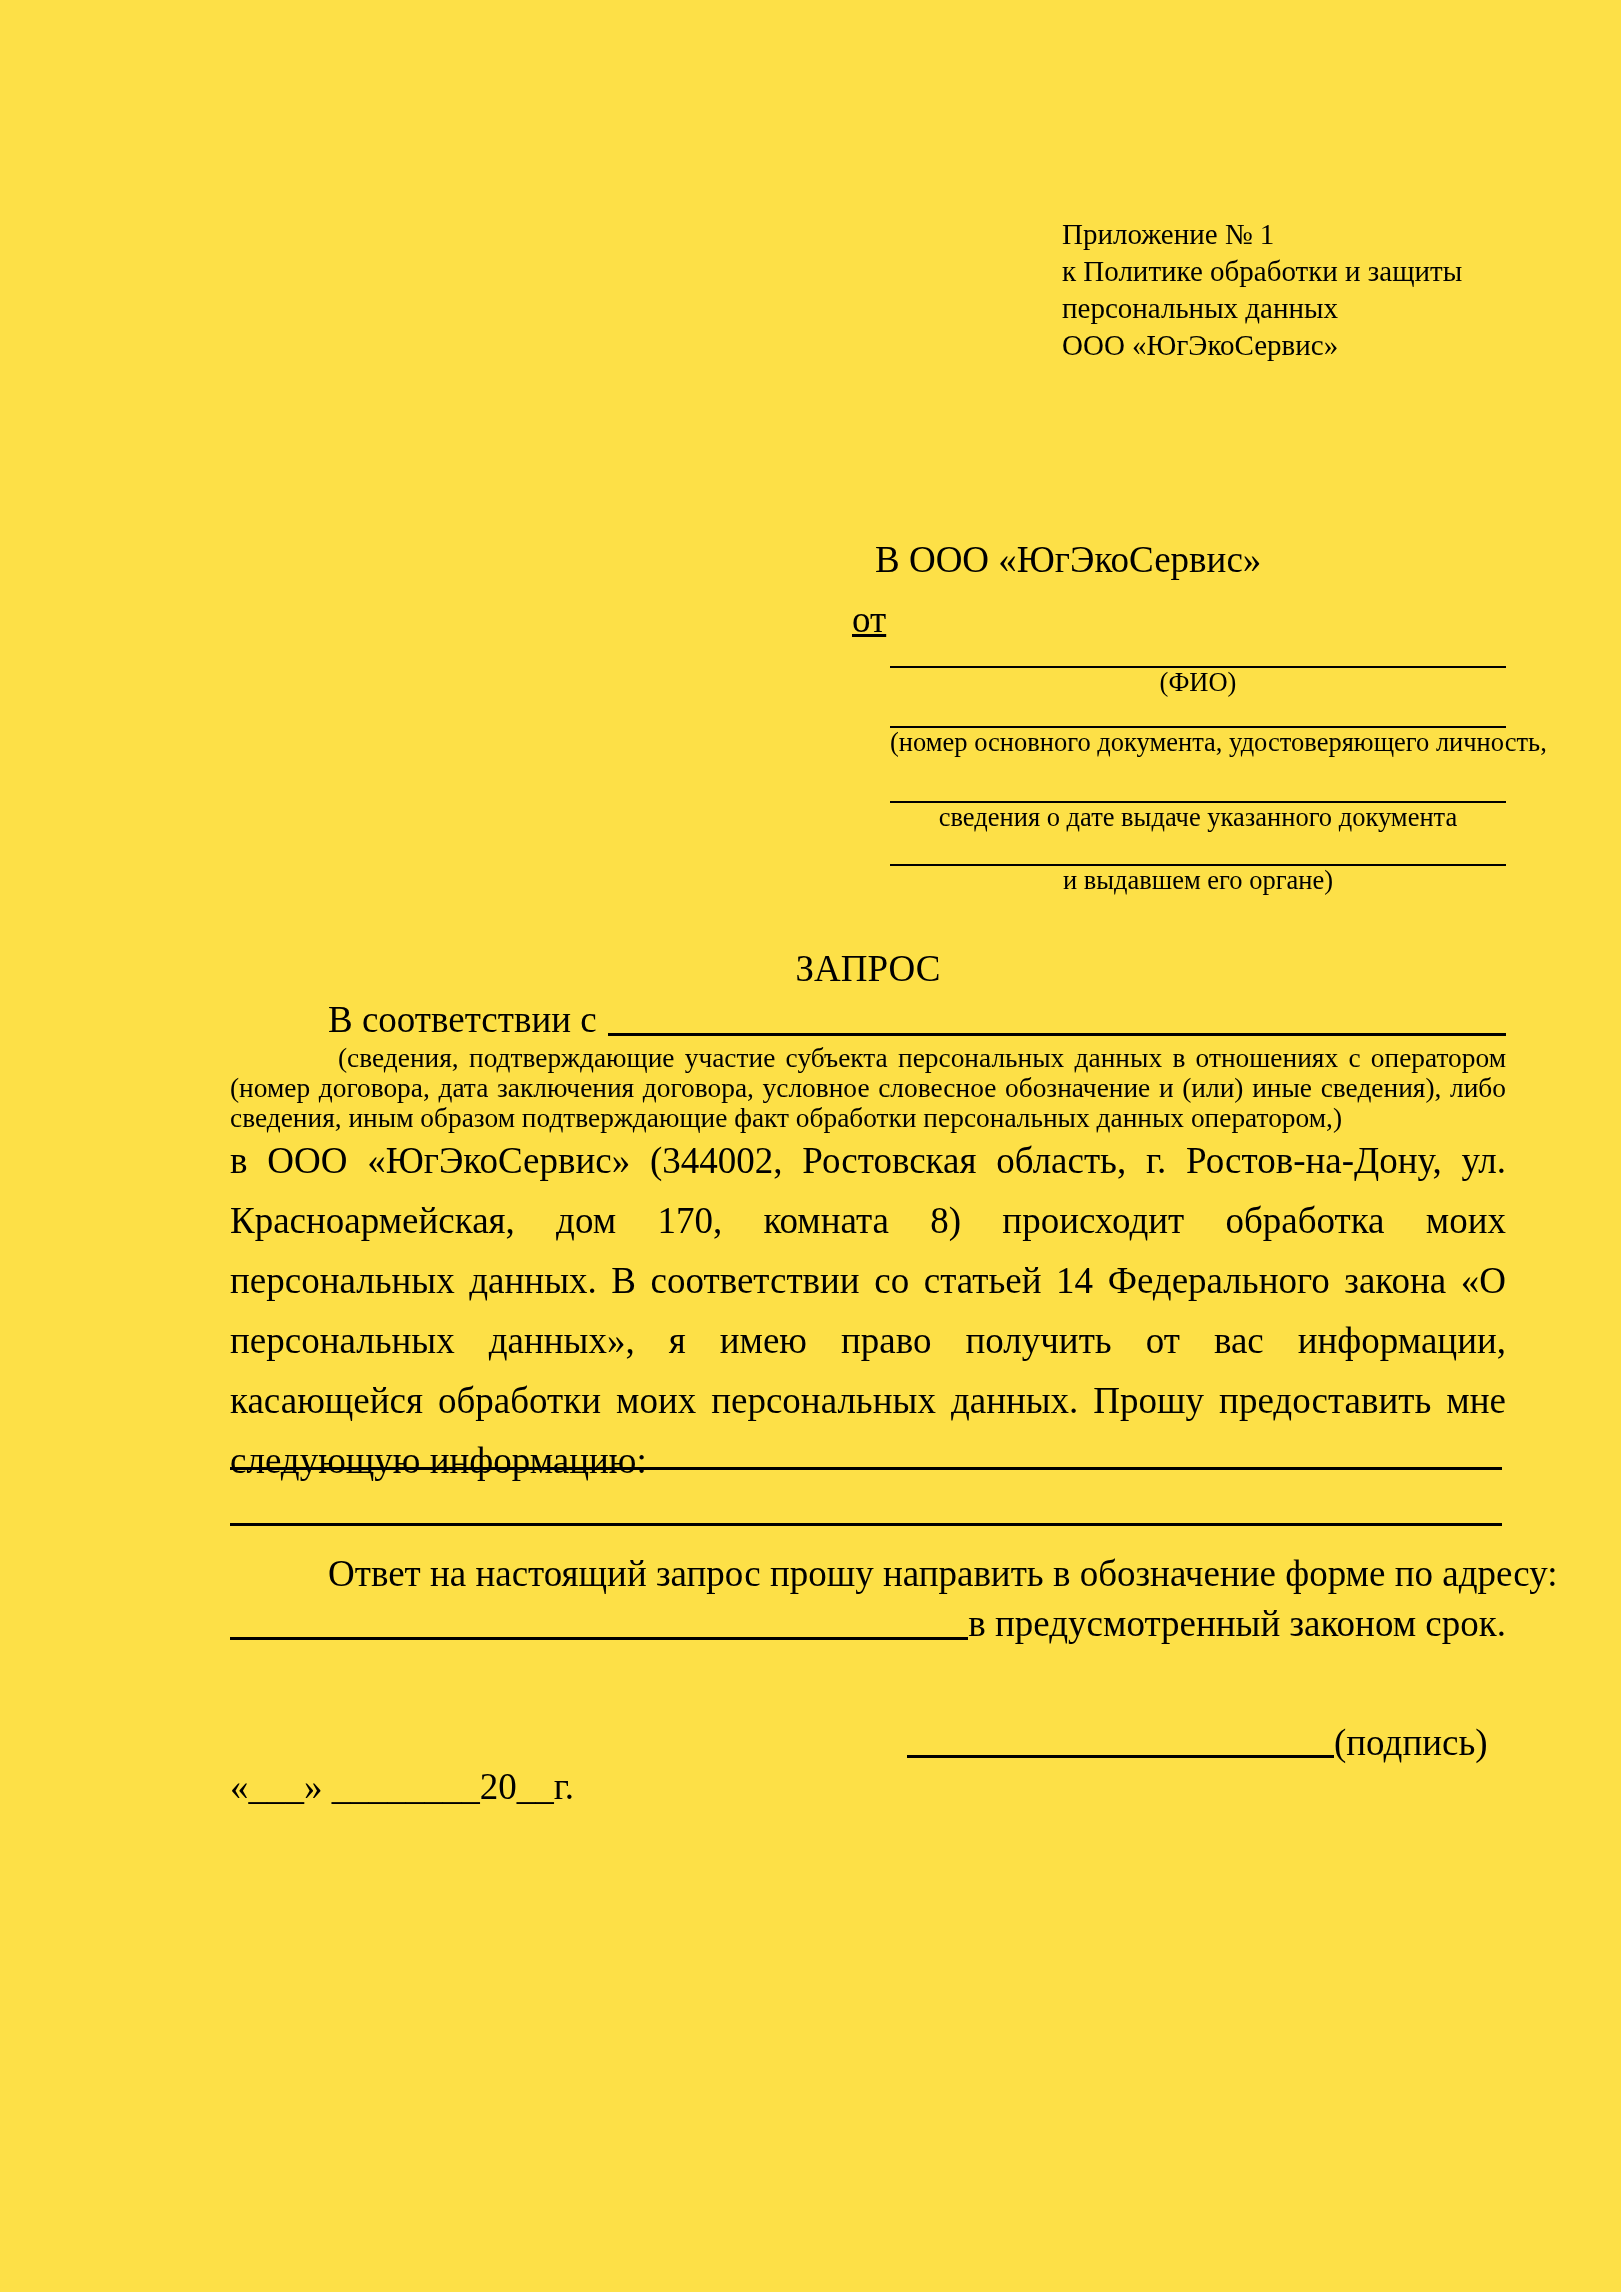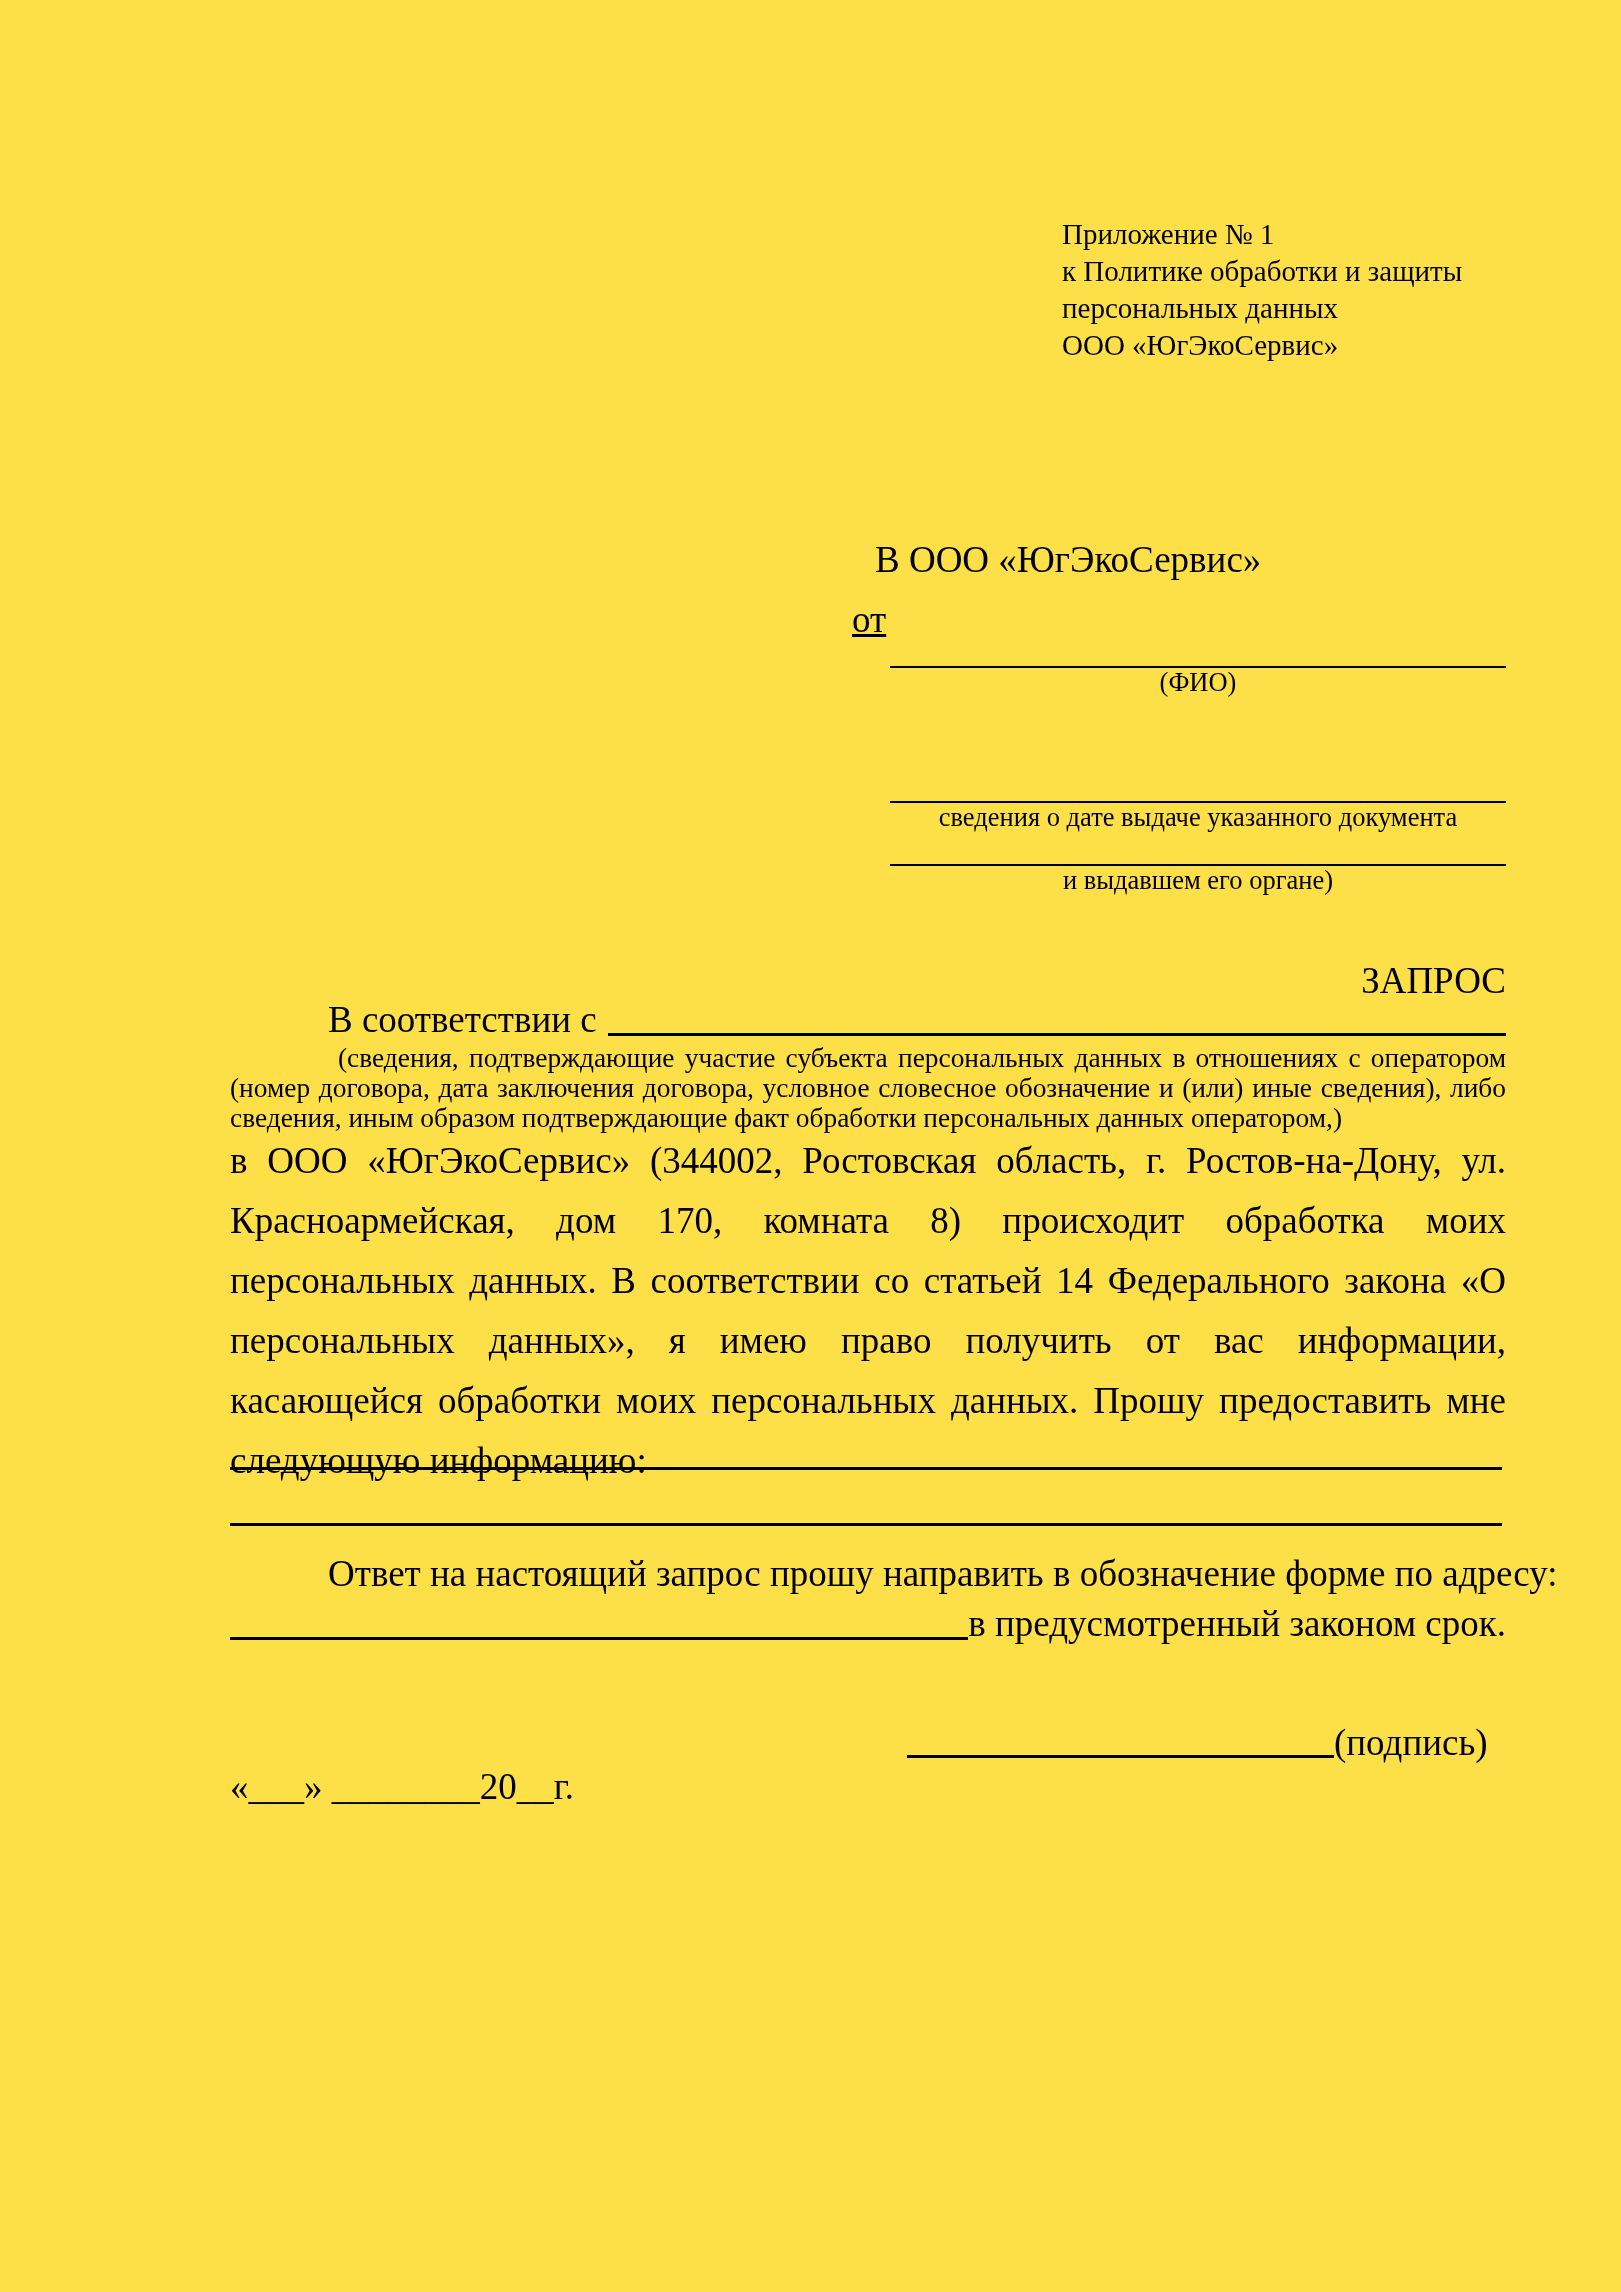--- a/index.html
+++ b/index.html
@@ -59,24 +59,23 @@
   }
   .f1 { top: 666px; }
   .f2 { top: 726px; }
   .f3 { top: 801px; }
   .f4 { top: 864px; }
 
   .request-heading {
     left: 230px;
     top: 947px;
     width: 1276px;
-    text-align: right;
-    font-size: 37px;
-    line-height: 43px;
-    margin-top: 12px;
+    text-align: center;
+    font-size: 37px;
+    line-height: 43px;
   }
 
   .intro-row {
     left: 230px;
     top: 998px;
     width: 1276px;
     display: flex;
     align-items: flex-end;
     font-size: 37px;
     line-height: 43px;
@@ -175,20 +174,24 @@
   </div>
 
 
   <div class="abs addr-to">В ООО «ЮгЭкоСервис»</div>
   <div class="abs addr-from">от</div>
 
   <div class="abs field f1">
     <div class="field-line"></div>
     <div class="field-caption">(ФИО)</div>
   </div>
+  <div class="abs field f2">
+    <div class="field-line"></div>
+    <div class="field-caption">(номер основного документа, удостоверяющего личность,</div>
+  </div>
   <div class="abs field f3">
     <div class="field-line"></div>
     <div class="field-caption">сведения о дате выдаче указанного документа</div>
   </div>
   <div class="abs field f4">
     <div class="field-line"></div>
     <div class="field-caption">и выдавшем его органе)</div>
   </div>
 
   <div class="abs request-heading">ЗАПРОС</div>

